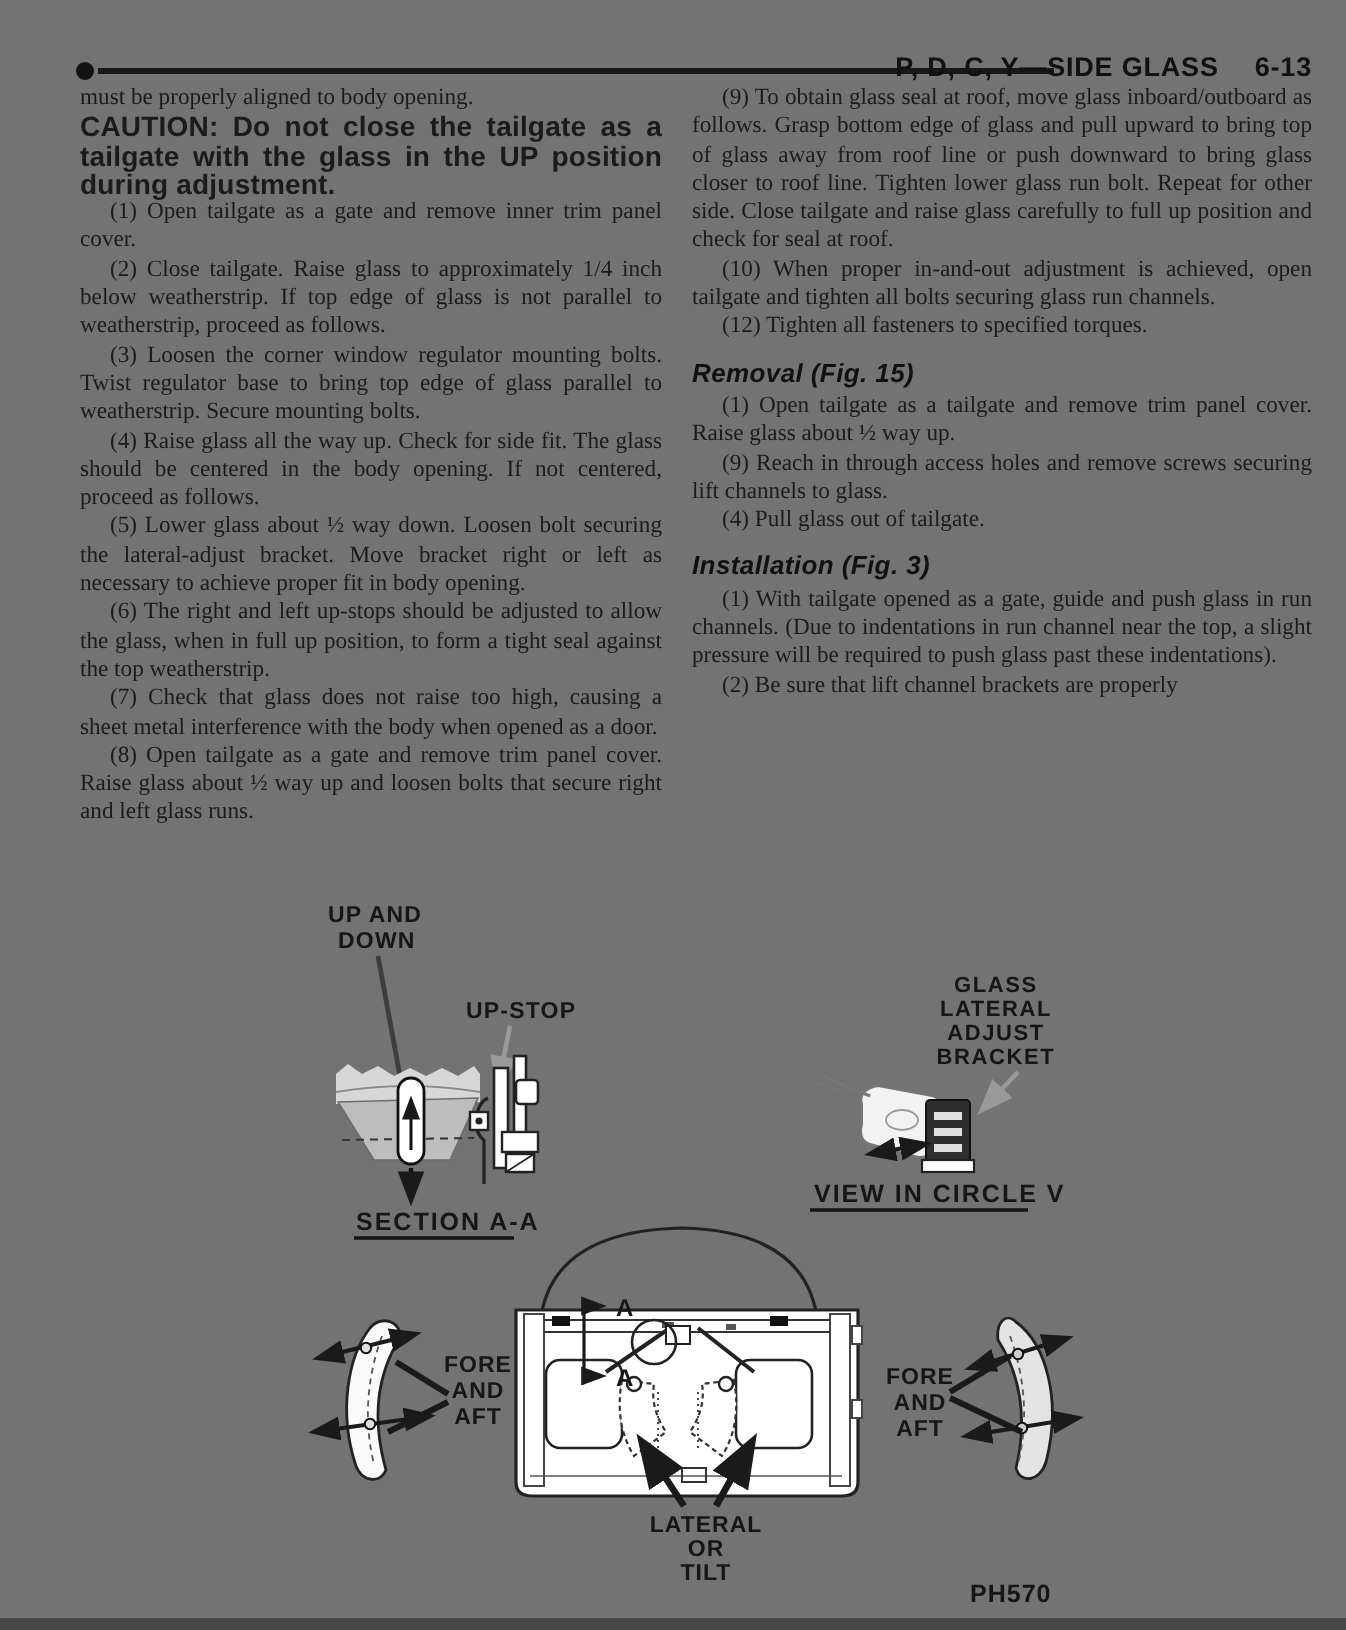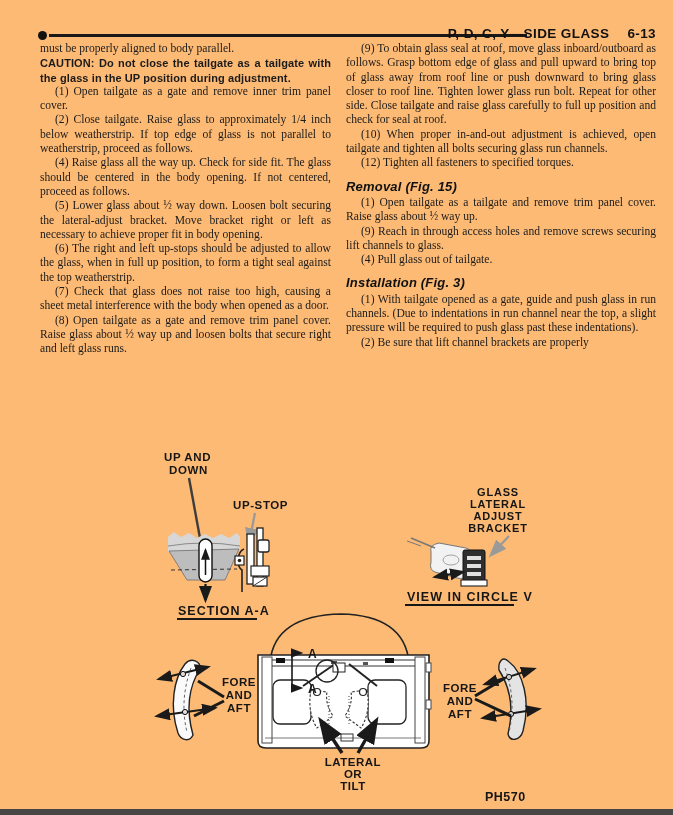--- a/index.html
+++ b/index.html
@@ -1,36 +1,36 @@
 <!DOCTYPE html>
 <html><head>
 <meta charset="utf-8">
 <style>
   html,body { margin:0; padding:0; background:#ffffff; }
-  .page { position:relative; width:673px; height:815px; background:#fdba74;
+  .page { position:relative; width:673px; height:815px; background:#737373;
           font-family:"Liberation Serif", serif; color:#1b1b1b; overflow:hidden; }
 
   
   .hdr-bullet { position:absolute; left:38px; top:31px; width:9px; height:9px;
                 border-radius:50%; background:#121212; }
   .hdr-line   { position:absolute; left:49px; top:34px; width:478px; height:2.5px; background:#181818; }
   .hdr-text   { position:absolute; top:26px; right:17px; white-space:nowrap;
                 font-family:"Liberation Sans", sans-serif; font-weight:bold;
                 font-size:13.5px; letter-spacing:0.4px; color:#111; }
   .hdr-text .pgnum { margin-left:18px; }
 
   
   .col { position:absolute; top:42px; text-align:justify;
          font-size:11.6px; line-height:14.3px; }
   .col-left  { left:40px;  width:291px; }
   .col-right { left:346px; width:310px; }
   .col p { margin:0; }
   p.step { text-indent:15px;font-family:Liberation Serif, serif; }
   p.caution { font-family:"Liberation Sans", sans-serif; font-weight:bold;
-              font-size:11px; line-height:14.3px; letter-spacing:0.1px; }
+              font-size:14px; line-height:14.3px; letter-spacing:0.1px; }
   h2.subhead { font-family:"Liberation Sans", sans-serif; font-style:italic;
                font-weight:bold; font-size:13px; letter-spacing:0.2px;
                margin:9px 0 2px 0; color:#111; }
 
   
   .fig { position:absolute; left:11px; top:445px; width:565px; height:365px; }
   .fig svg { display:block; }
   .fig text { font-family:"Liberation Sans", sans-serif; font-weight:bold; fill:#161616; }
   .bottom-edge { position:absolute; left:0; top:809px; width:673px; height:6px; background:#474747; }
 </style>
@@ -39,24 +39,25 @@
 
 <div class="page">
 
   <span class="hdr-bullet"></span>
   <span class="hdr-line"></span>
   <div class="hdr-text">
     <span>P, D, C, Y—SIDE GLASS</span><span class="pgnum">6-13</span>
   </div>
 
   <div class="col col-left">
-    <p>must be properly aligned to body parallel.</p>
+    <p>must be properly aligned to body opening.</p>
     <p class="caution">CAUTION: Do not close the tailgate as a tailgate with the glass in the UP position during adjustment.</p>
     <p class="step">(1) Open tailgate as a gate and remove inner trim panel cover.</p>
     <p class="step">(2) Close tailgate. Raise glass to approximately 1/4 inch below weatherstrip. If top edge of glass is not parallel to weatherstrip, proceed as follows.</p>
+    <p class="step">(3) Loosen the corner window regulator mounting bolts. Twist regulator base to bring top edge of glass parallel to weatherstrip. Secure mounting bolts.</p>
     <p class="step">(4) Raise glass all the way up. Check for side fit. The glass should be centered in the body opening. If not centered, proceed as follows.</p>
     <p class="step">(5) Lower glass about ½ way down. Loosen bolt securing the lateral-adjust bracket. Move bracket right or left as necessary to achieve proper fit in body opening.</p>
     <p class="step">(6) The right and left up-stops should be adjusted to allow the glass, when in full up position, to form a tight seal against the top weatherstrip.</p>
     <p class="step">(7) Check that glass does not raise too high, causing a sheet metal interference with the body when opened as a door.</p>
     <p class="step">(8) Open tailgate as a gate and remove trim panel cover. Raise glass about ½ way up and loosen bolts that secure right and left glass runs.</p>
   </div>
 
   <div class="col col-right">
     <p class="step">(9) To obtain glass seal at roof, move glass inboard/outboard as follows. Grasp bottom edge of glass and pull upward to bring top of glass away from roof line or push downward to bring glass closer to roof line. Tighten lower glass run bolt. Repeat for other side. Close tailgate and raise glass carefully to full up position and check for seal at roof.</p>
     <p class="step">(10) When proper in-and-out adjustment is achieved, open tailgate and tighten all bolts securing glass run channels.</p>

